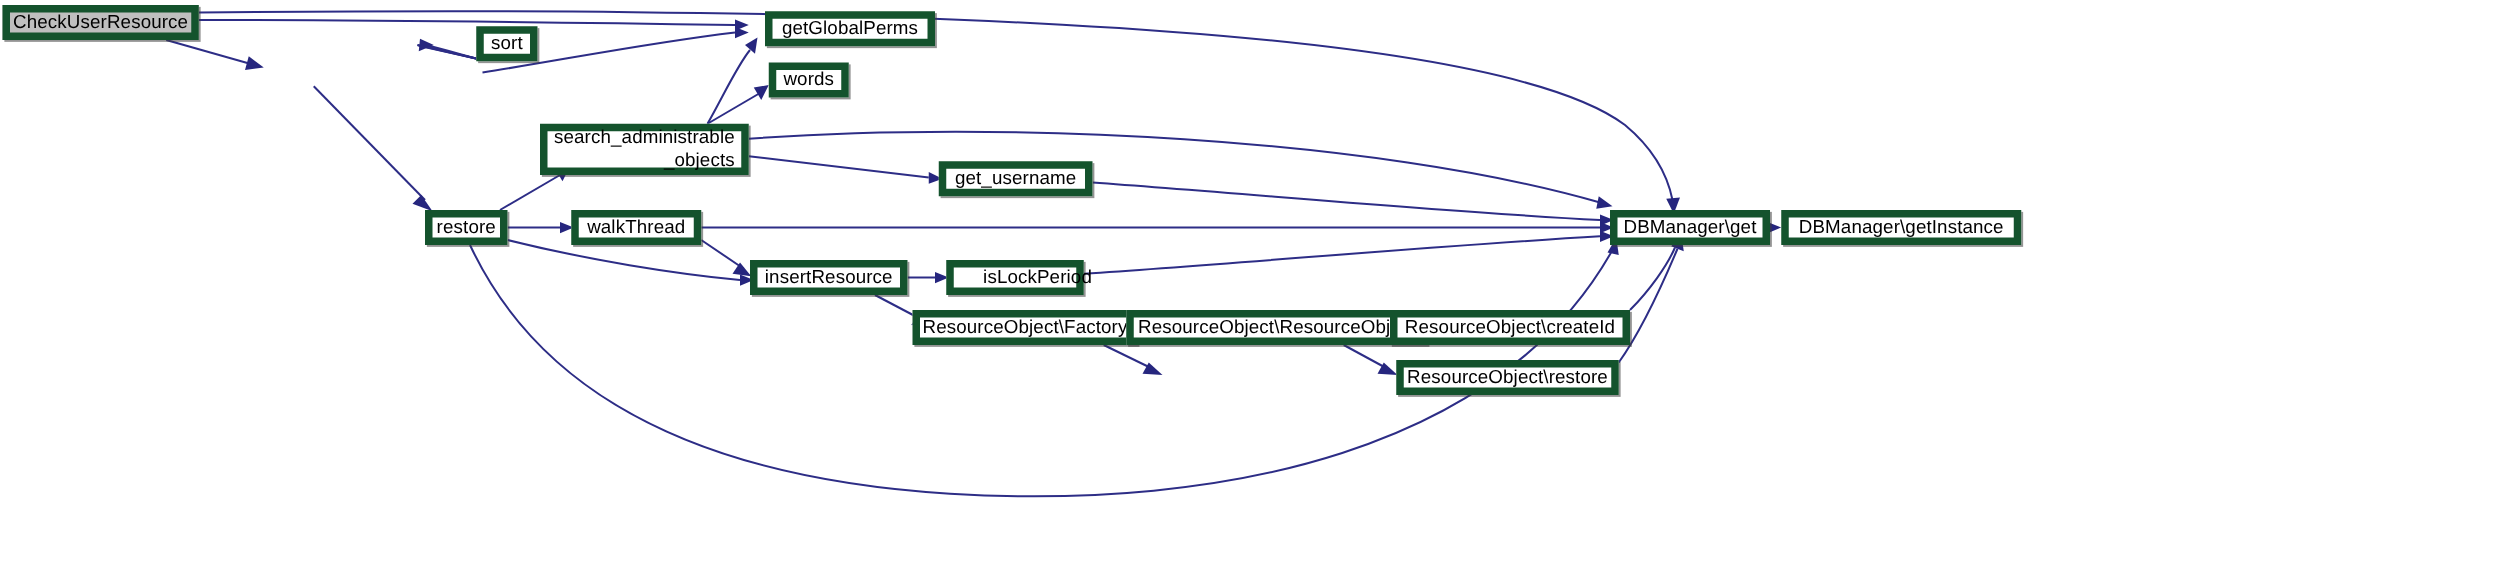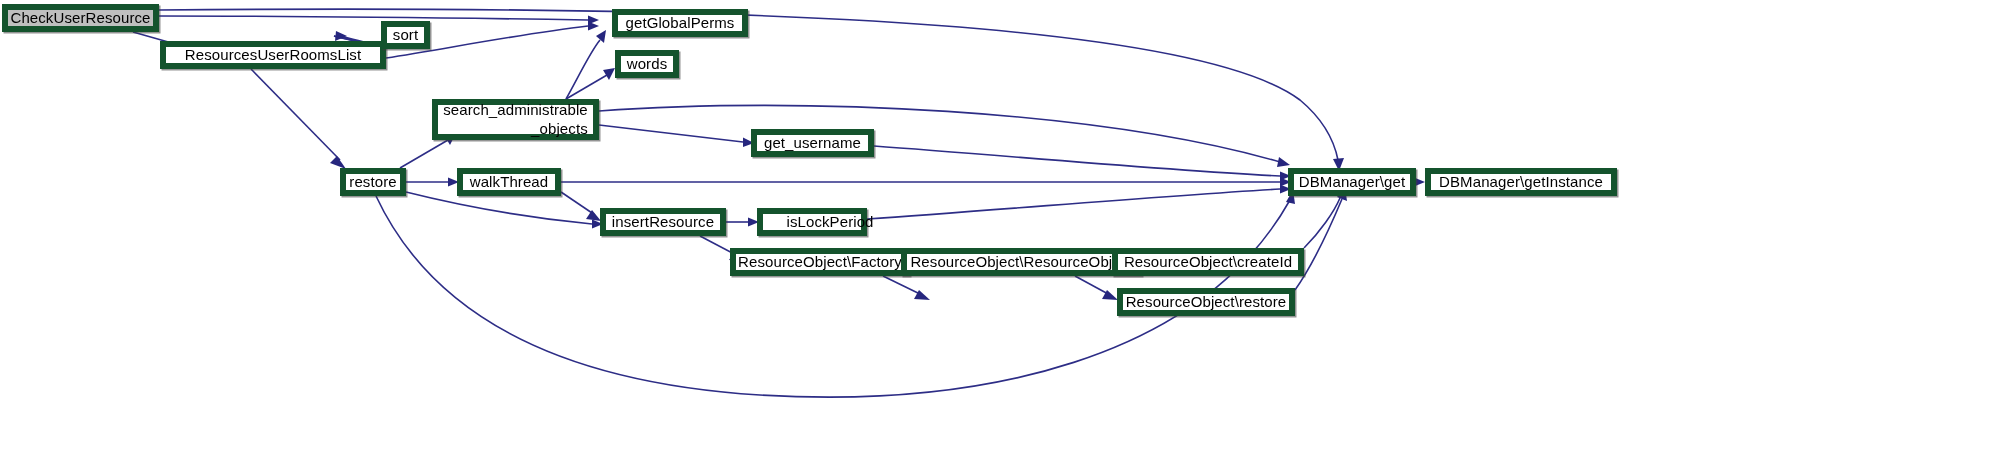--- a/index.html
+++ b/index.html
@@ -163,21 +163,20 @@
       <path class="edge-path" d="M1295,290 C1315,262 1334,218 1342,199"></path>
       <polygon class="edge-head" points="1337,197 1345,187 1347,201"></polygon>
 
       <path class="edge-path" d="M1416,182 L1417,182"></path>
       <polygon class="edge-head" points="1414,177.5 1425,182 1414,186.5"></polygon>
       <path class="edge-path" d="M1408,182 L1416,182"></path>
     </g>
   </svg>
 
   <div class="node-box root" style="left:2px;top:4px;width:157px;height:28px;">CheckUserResource</div>
-  <div class="node-box" style="left:160px;top:41px;width:226px;height:28px;">ResourcesUserRoomsList</div>
   <div class="node-box" style="left:345px;top:21px;width:49px;height:28px;margin-left:36px;">sort</div>
   <div class="node-box" style="left:596px;top:9px;width:136px;height:28px;margin-left:16px;">getGlobalPerms</div>
   <div class="node-box" style="left:615px;top:50px;width:64px;height:28px;">words</div>
   <div class="node-box two-line" style="left:432px;top:99px;width:167px;height:41px;text-align:right;">search_administrable
 _objects</div>
   <div class="node-box" style="left:751px;top:129px;width:123px;height:28px;">get_username</div>
   <div class="node-box" style="left:340px;top:168px;width:66px;height:28px;">restore</div>
   <div class="node-box" style="left:457px;top:168px;width:104px;height:28px;">walkThread</div>
   <div class="node-box" style="left:1288px;top:168px;width:128px;height:28px;">DBManager\get</div>
   <div class="node-box" style="left:1425px;top:168px;width:192px;height:28px;">DBManager\getInstance</div>

